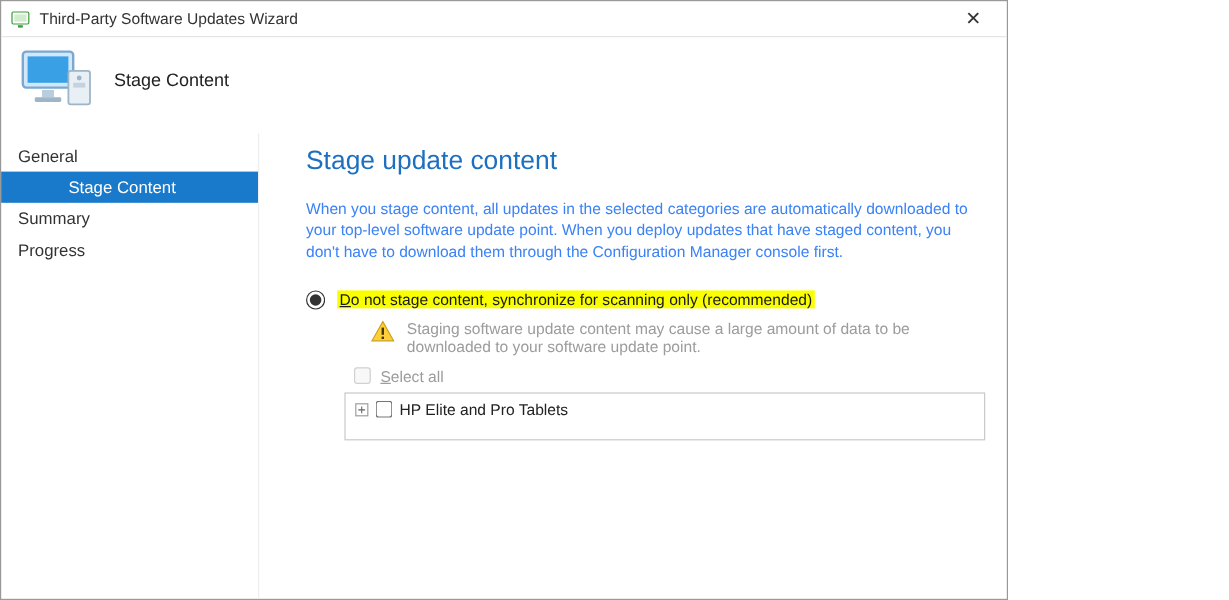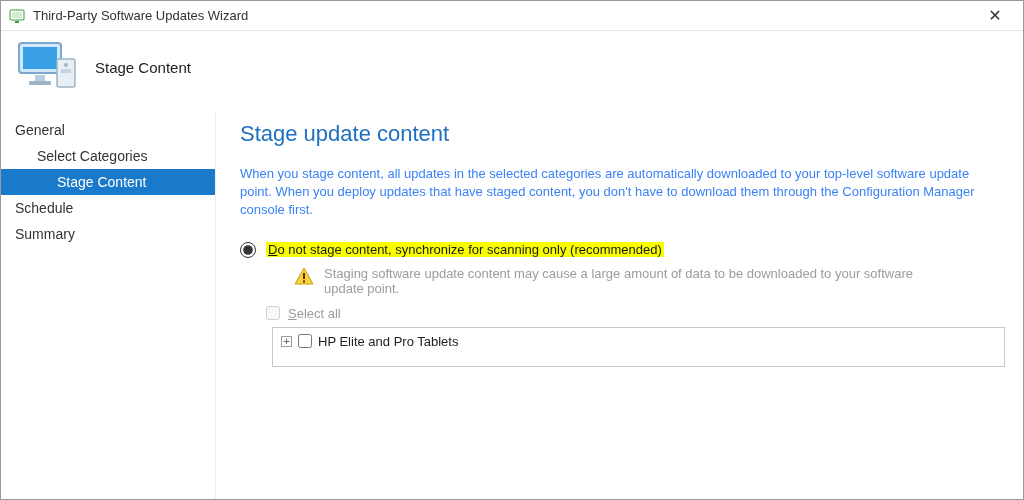--- a/index.html
+++ b/index.html
@@ -1,42 +1,42 @@
 <!DOCTYPE html>
 <html><head>
   <meta charset="utf-8">
   <style>
     * { box-sizing: border-box; margin: 0; padding: 0; }
     html, body { width: 1024px; height: 500px; font-family: "Segoe UI", Tahoma, sans-serif; font-size: 13px; color: #222; background: #fff; overflow: hidden; }
-    .window { width: 1024px; height: 500px; border: 1px solid #999; display: flex; flex-direction: column; background: #fff; }
+    .window { width: 840px; height: 500px; border: 1px solid #999; display: flex; flex-direction: column; background: #fff; }
     .titlebar { height: 30px; display: flex; align-items: center; padding: 0 8px; border-bottom: 1px solid #e5e5e5; }
     .titlebar .app-icon { width: 16px; height: 16px; margin-right: 8px; display: inline-flex; align-items: center; justify-content: center; }
     .titlebar .title { flex: 1; font-size: 13px; color: #333; }
     .titlebar .close { width: 40px; text-align: center; font-size: 16px; color: #333; cursor: pointer; }
     .header-row { display: flex; align-items: center; padding: 8px 16px 16px 16px; }
     .header-icon { width: 64px; height: 56px; margin-right: 14px; display: inline-flex; align-items: center; justify-content: center; }
     .header-title { font-size: 15px; color: #222; }
-    .body { flex: 1; display: flex; min-height: 0; }
+    .body { flex: 1; display: flex; min-height: 0; gap: 15px; }
     .sidebar { width: 215px; padding-top: 6px; border-right: 1px solid #eee; }
     .nav-item { padding: 5px 0 5px 14px; color: #333; font-size: 14px; cursor: pointer; white-space: nowrap; }
     .nav-item.indent1 { padding-left: 36px; }
     .nav-item.indent2 { padding-left: 56px; }
     .nav-item.selected { background: #1979ca; color: #fff; }
     .content { flex: 1; padding: 10px 18px 12px 24px; display: flex; flex-direction: column; min-height: 0; }
     .content-title { color: #1d6fbf; font-size: 22px; font-weight: 400; margin-bottom: 18px; }
     .content-desc { font-size: 13px; color: #3b82f6; line-height: 1.4; max-width: 740px; margin-bottom: 22px; }
     .radios { display: flex; flex-direction: row; gap: 10px; }
     .radio-row { display: flex; align-items: center; gap: 10px; }
     .radio-row input[type=radio] { width: 16px; height: 16px; accent-color: #333; }
     .radio-label { font-size: 13px; color: #1a1a1a; }
     .highlight-yellow { background: #faff00; padding: 0 2px; }
     .radio-label .ul { text-decoration: underline; text-decoration-thickness: 1px; }
     .warning-row { display: flex; align-items: flex-start; gap: 10px; margin: 8px 0 10px 54px; color: #9c9c9c; font-size: 13px; max-width: 640px; }
     .warning-row .warn-icon { flex: 0 0 20px; height: 20px; display: inline-flex; }
-    .selectall-row { display: flex; align-items: center; gap: 8px; margin-left: 26px; margin-bottom: 6px; }
+    .selectall-row { display: flex; align-items: center; gap: 8px; margin-left: 40px; margin-bottom: 6px; }
     .selectall-row input[type=checkbox] { width: 14px; height: 14px; }
     .selectall-label { color: #9c9c9c; font-size: 13px; }
     .selectall-label .ul { text-decoration: underline; text-decoration-thickness: 1px; }
     .tree-box { margin-left: 32px; border: 1px solid #c9c9c9; padding: 6px 8px; min-height: 40px; overflow: hidden; }
     .tree-item { display: flex; align-items: center; gap: 6px; font-size: 13px; color: #222; }
     .tree-item .expander { font-family: monospace; font-size: 11px; color: #666; border: 1px solid #9e9e9e; width: 11px; height: 11px; line-height: 9px; text-align: center; cursor: pointer; }
     .tree-item input[type=checkbox] { width: 14px; height: 14px; }
     .nav-item, .close, .radio-row, .tree-item, .selectall-row { user-select: none; }
   </style>
 </head>
@@ -68,24 +68,23 @@
         <rect x="44" y="30" width="10" height="4" fill="#c4d3df"></rect>
       </svg>
     </span>
     <span class="header-title">Stage Content</span>
   </div>
 
   <div class="body">
 
     <div class="sidebar" id="sidebar">
         <div class="nav-item">General</div>
-        <div class="nav-item indent1">Select Categories</div>
         <div class="nav-item indent2 selected">Stage Content</div>
-        <div class="nav-item">Schedule</div>
         <div class="nav-item">Summary</div>
+        <div class="nav-item">Progress</div>
       </div>
 
     <div class="content">
 
       <div class="content-title">Stage update content</div>
 
       <div class="content-desc">When you stage content, all updates in the selected categories are automatically downloaded to your top-level software update point. When you deploy updates that have staged content, you don't have to download them through the Configuration Manager console first.</div>
 
       <div class="radios">
 

